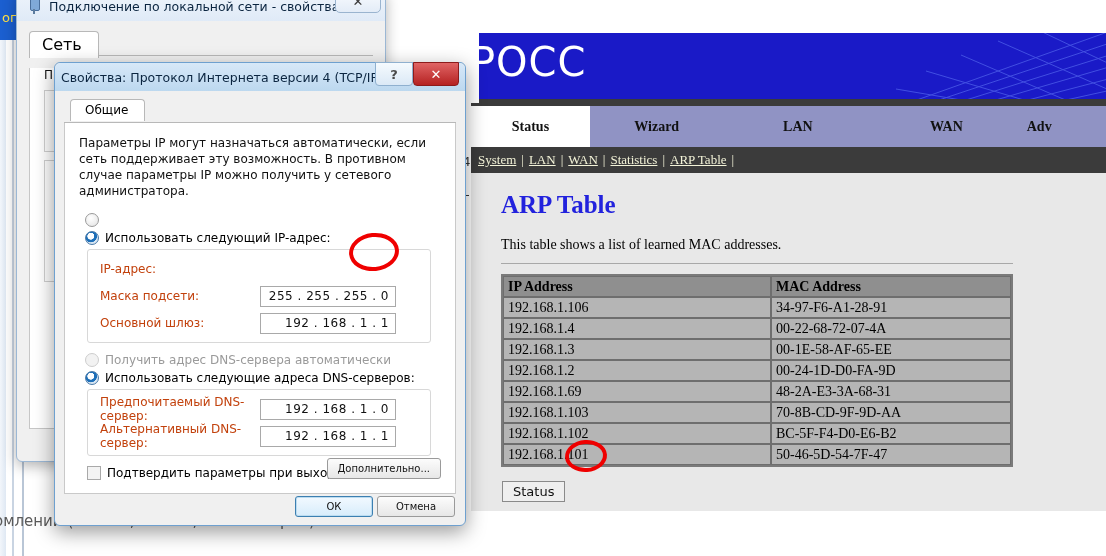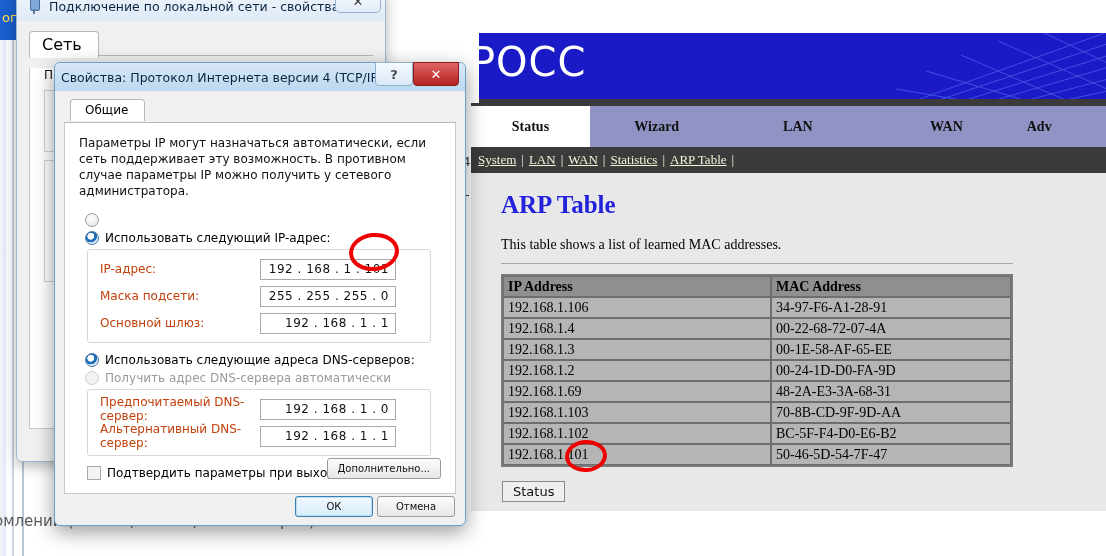--- a/index.html
+++ b/index.html
@@ -357,39 +357,38 @@
         <span class="radio"></span>
       </div>
       <div class="radio-row">
         <span class="radio on"></span>
         <span>Использовать следующий IP-адрес:</span>
       </div>
 
       <div class="group">
         <div class="fld">
           <span class="lab">IP-адрес:</span>
-          <span class="ipbox">192 . 168 .  1  . 101</span>
         </div>
         <div class="fld">
           <span class="lab">Маска подсети:</span>
           <span class="ipbox">255 . 255 . 255 .  0</span>
         </div>
         <div class="fld" style="margin-bottom:0">
           <span class="lab">Основной шлюз:</span>
           <span class="ipbox">192 . 168 .  1  .  1</span>
         </div>
       </div>
 
+      <div class="radio-row dim">
+        <span class="radio dim"></span>
+        <span>Получить адрес DNS-сервера автоматически</span>
+      </div>
       <div class="radio-row">
         <span class="radio on"></span>
         <span>Использовать следующие адреса DNS-серверов:</span>
-      </div>
-      <div class="radio-row dim">
-        <span class="radio dim"></span>
-        <span>Получить адрес DNS-сервера автоматически</span>
       </div>
 
       <div class="group">
         <div class="fld">
           <span class="lab">Предпочитаемый DNS-сервер:</span>
           <span class="ipbox">192 . 168 .  1  .  0</span>
         </div>
         <div class="fld" style="margin-bottom:0">
           <span class="lab">Альтернативный DNS-сервер:</span>
           <span class="ipbox">192 . 168 .  1  .  1</span>

